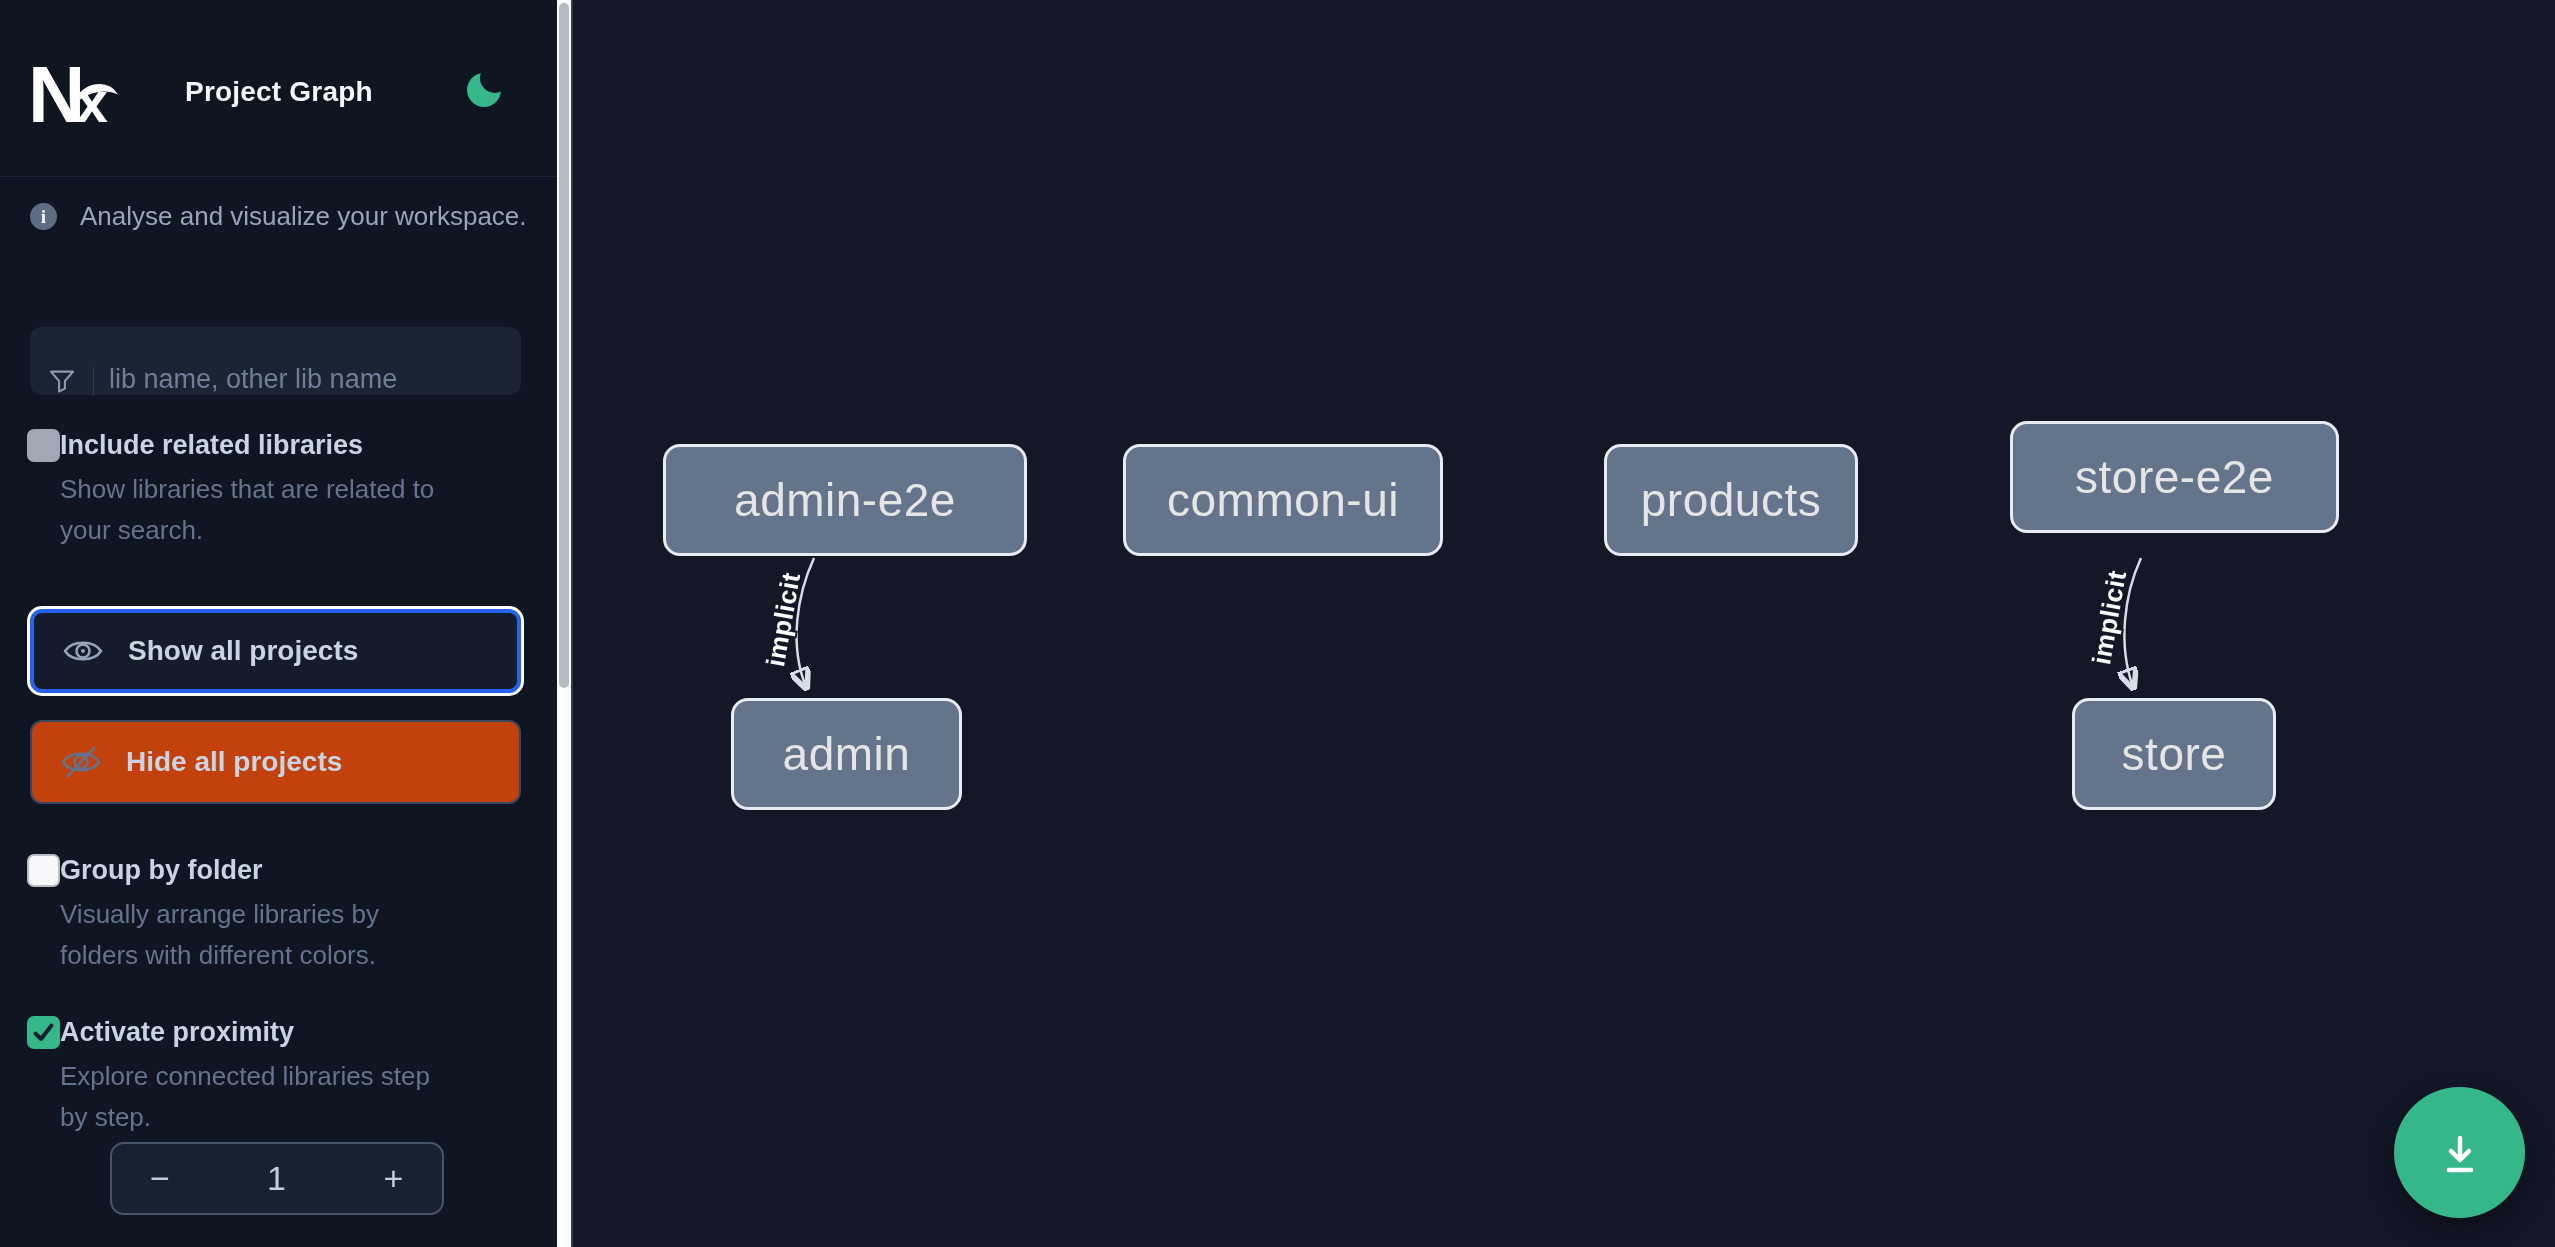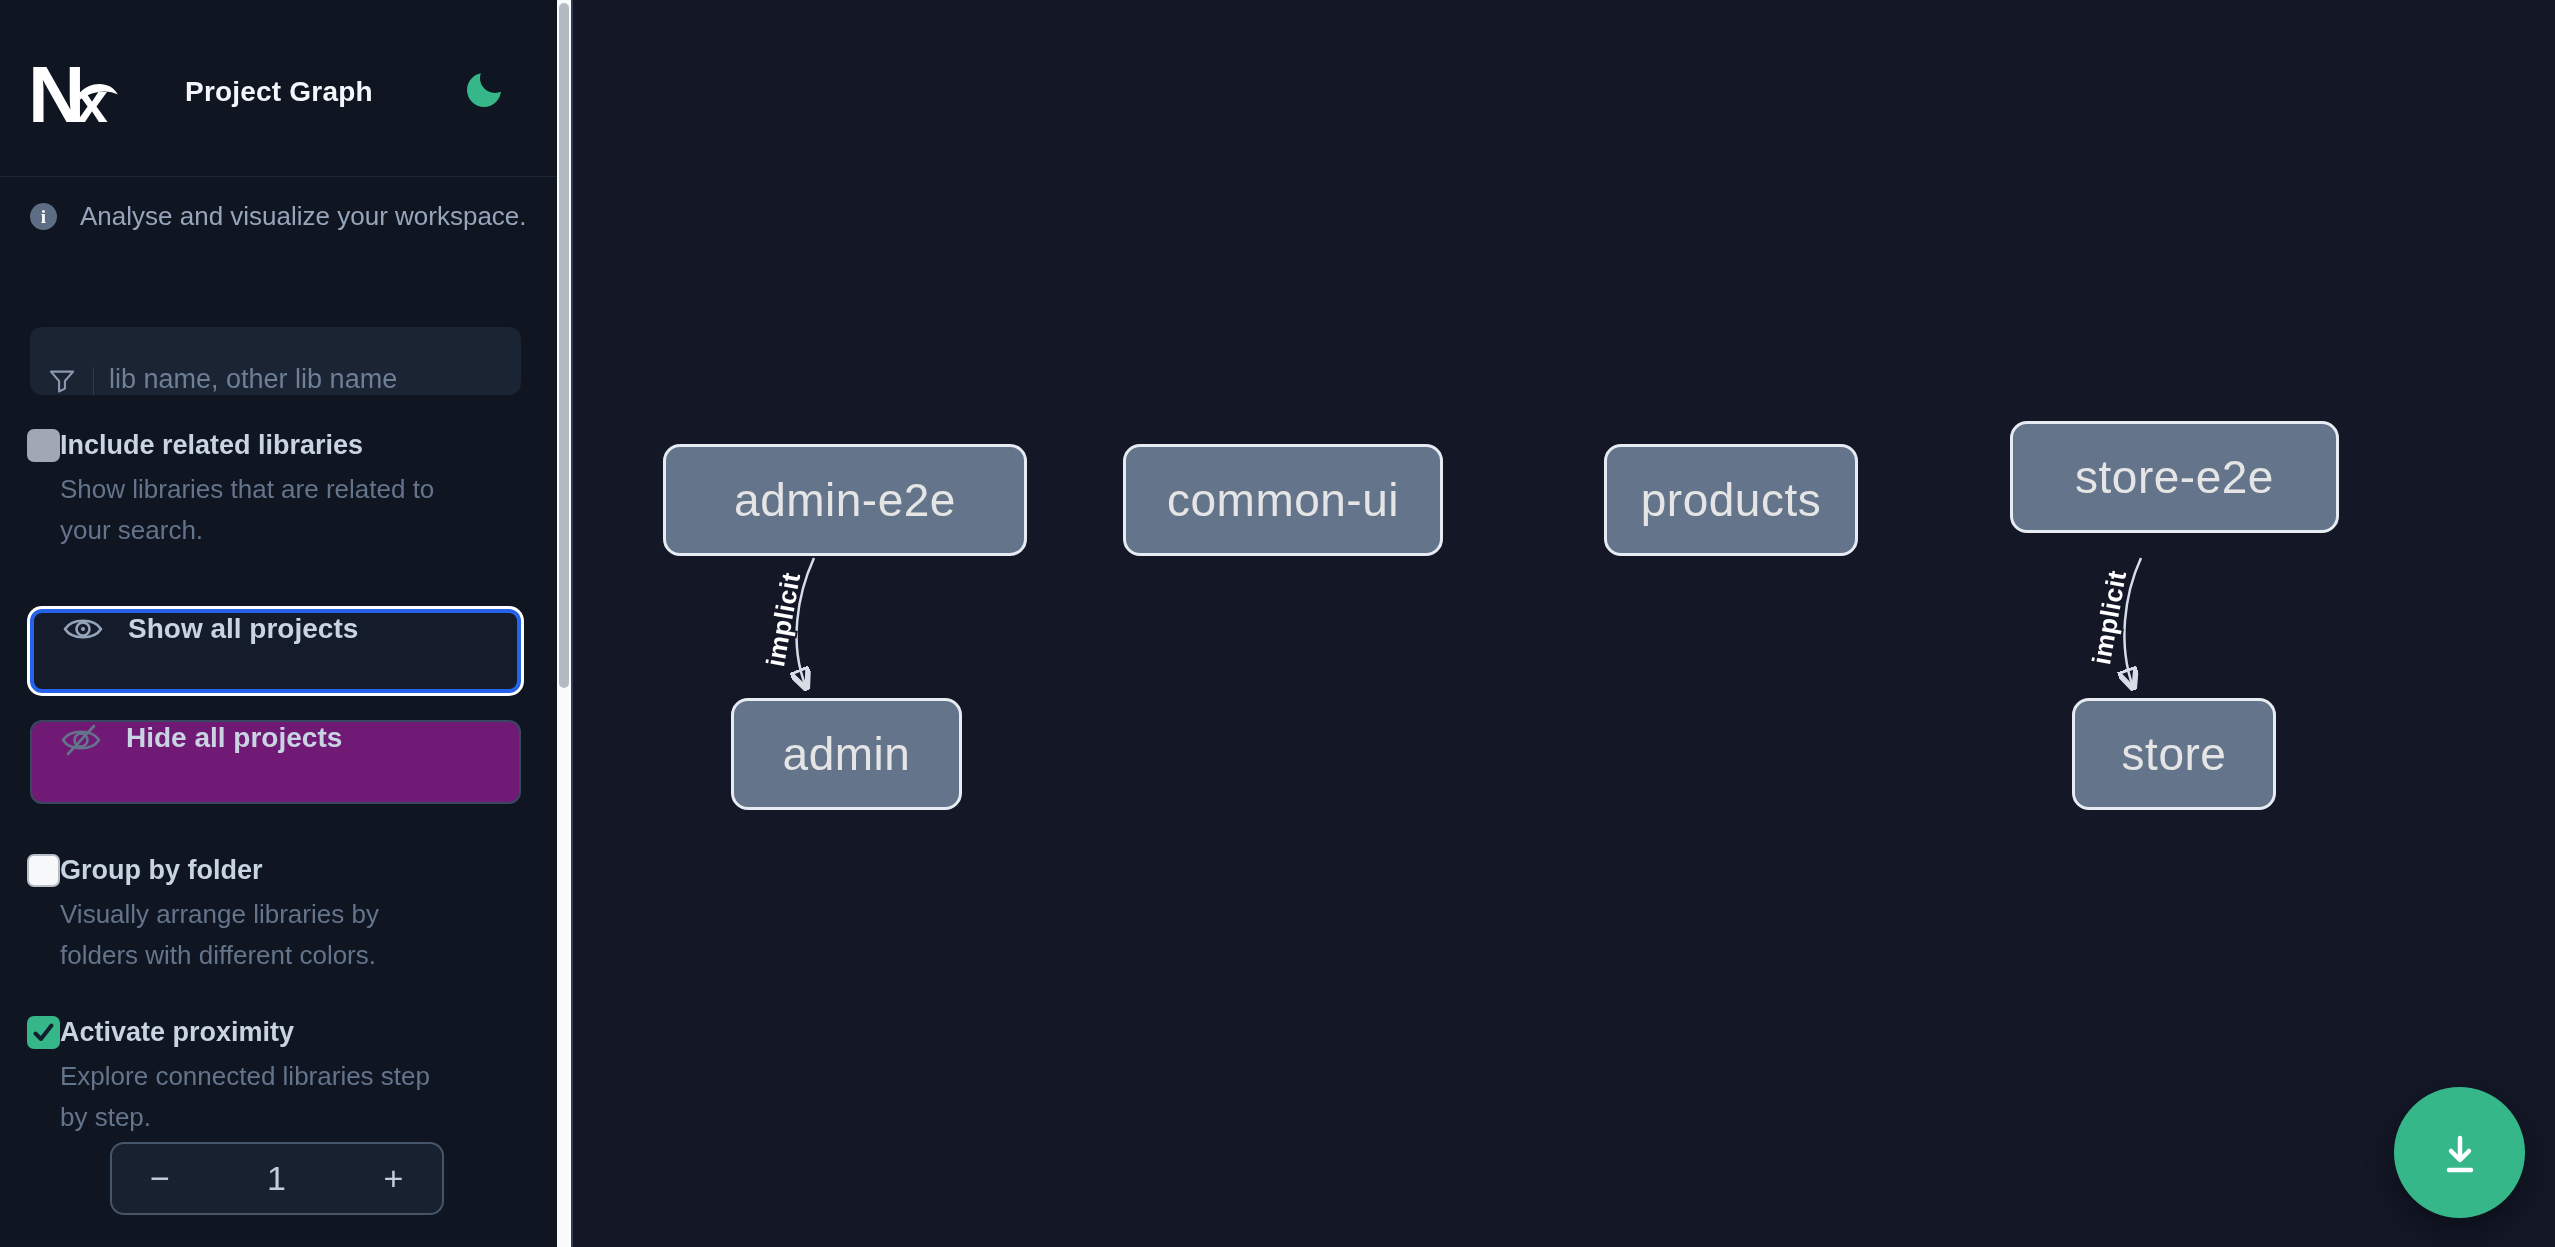--- a/index.html
+++ b/index.html
@@ -53,31 +53,31 @@
   .cb-row .box{
     width:33px;height:33px;border-radius:7px;margin-top:1px;
   }
   .box-gray{background:#a2a8b3;}
   .box-white{background:#f7f8fa;border:2px solid #b9bec7;box-sizing:border-box;}
   .box-green{background:#35b78a;display:flex;align-items:center;justify-content:center;}
   .cb-label{font-size:27px;font-weight:700;color:#c9d4e3;line-height:35px;}
   .cb-desc{font-size:26px;color:#64748b;line-height:41px;margin-top:6px;}
   .side-btn{
     position:absolute;left:30px;width:491px;height:84px;box-sizing:border-box;
-    display:flex;gap:24px;padding:0 0 0 28px;
+    display:flex;align-items:center;gap:24px;padding:0 0 0 28px;
     border-radius:12px;cursor:pointer;
     font-family:"Liberation Sans","DejaVu Sans",sans-serif;
     font-size:28px;font-weight:600;color:#c9d4e3;
   }
   .btn-show{
     top:609px;background:#141c2c;
     border:4px solid #2563eb;box-shadow:0 0 0 3px #ffffff;
   }
   .btn-hide{
-    top:720px;background:#701a75;border:2px solid #3a4760;
+    top:720px;background:#c2410c;border:2px solid #3a4760;
   }
   .stepper{
     position:absolute;left:110px;top:1142px;width:334px;height:73px;
     box-sizing:border-box;border:2px solid #475569;border-radius:14px;
     background:#182130;display:flex;overflow:hidden;
   }
   .stepper .cell{
     display:flex;align-items:center;justify-content:center;
     color:#c3cedd;font-size:34px;font-weight:400;
     background:transparent;border:none;cursor:pointer;

